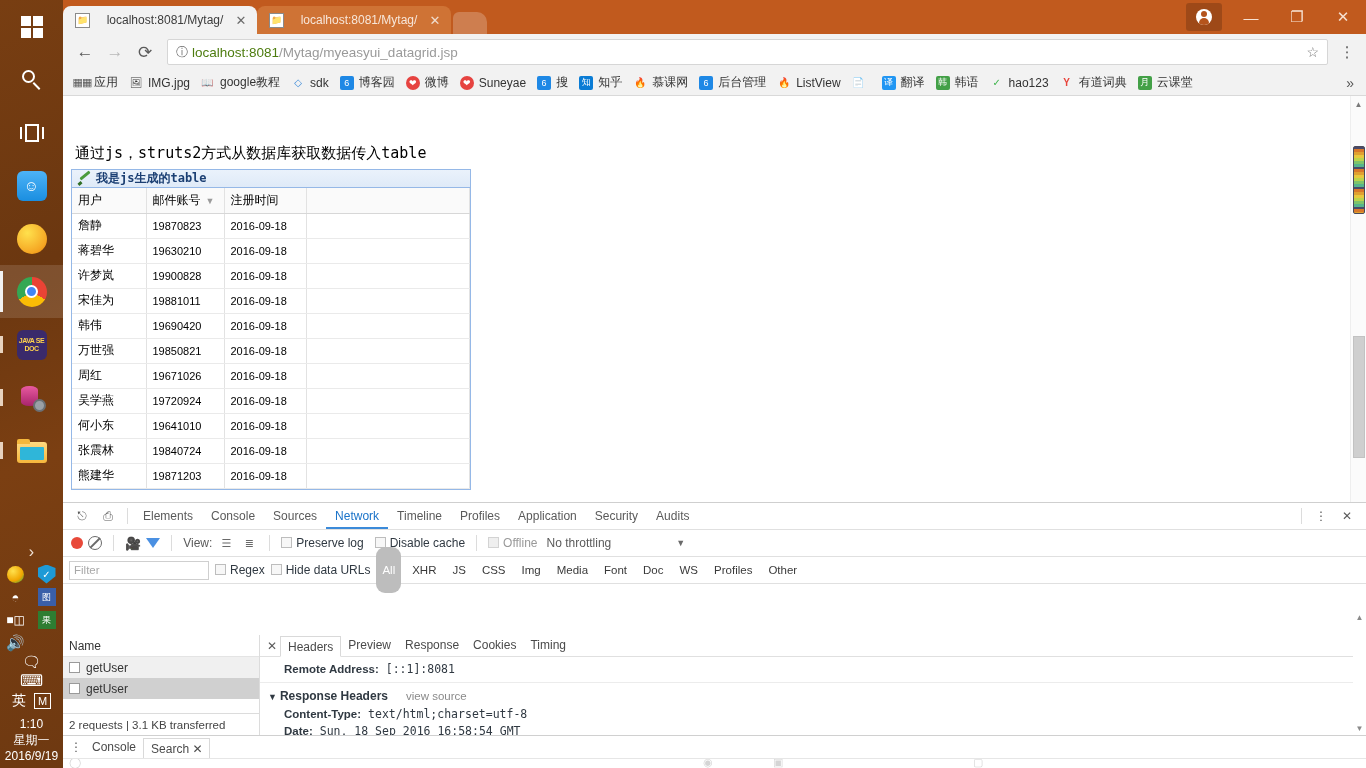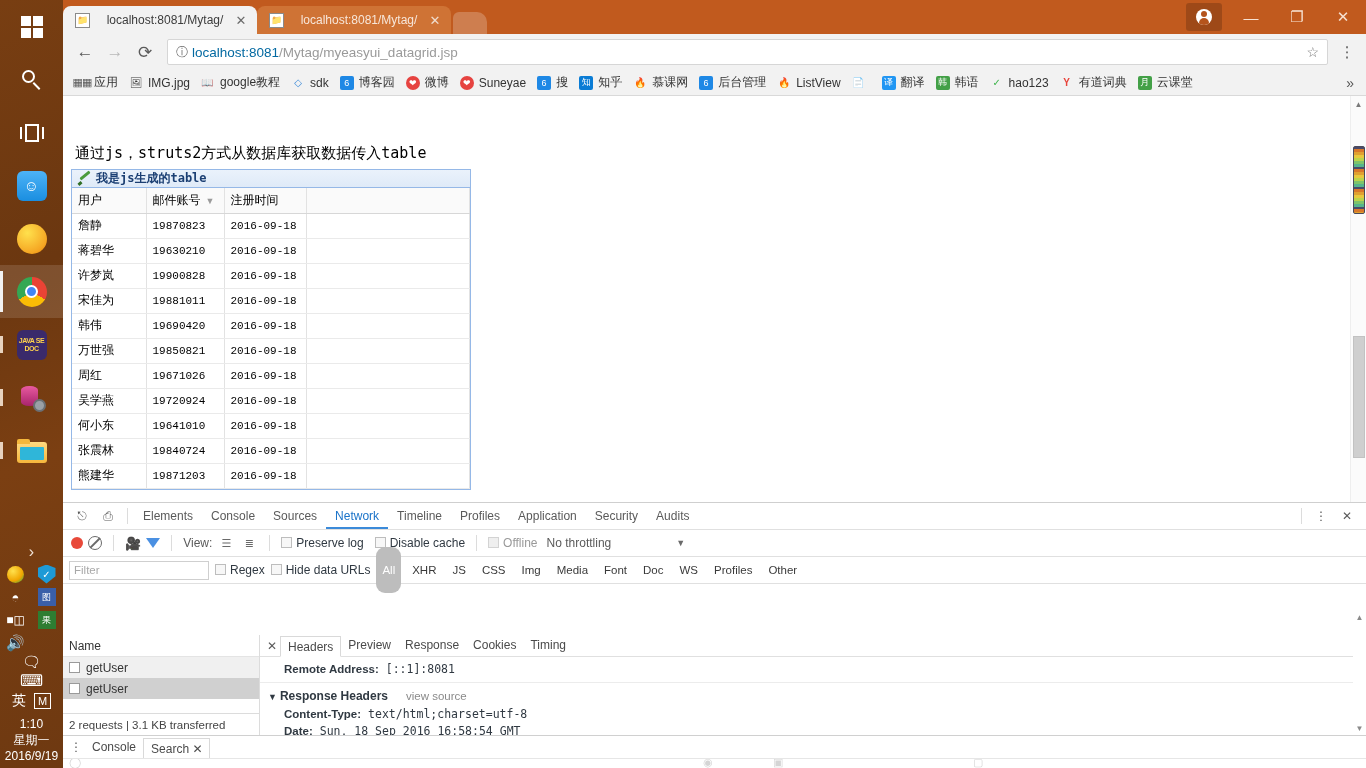--- a/index.html
+++ b/index.html
@@ -108,21 +108,21 @@
   .avatar-glyph::after { content:""; position:absolute; left:3px; top:9px; width:10px; height:9px; border-radius:5px 5px 0 0; background:#b5541c; }
   .avatar-glyph::before { content:""; position:absolute; left:5px; top:2px; width:6px; height:6px; border-radius:50%; background:#b5541c; }
 
   .toolbar { height: 36px; background: #f2f2f2; display: flex; align-items: center; padding: 0 8px; gap: 2px; }
   .navbtn { width: 28px; height: 28px; display:flex; align-items:center; justify-content:center; color:#5a5a5a; font-size: 17px; }
   .navbtn.dim { color: #b8b8b8; }
   .omnibox { flex: 1; height: 26px; margin: 0 6px; background: #fff; border: 1px solid #d6d6d6; border-radius: 2px;
      display: flex; align-items: center; padding: 0 8px; }
   .omni-ic { width: 16px; color: #6c6c6c; font-size: 12px; }
   .omni-text { font-size: 13.5px; color: #9a9a9a; white-space: nowrap; }
-  .omni-text b { color: #0369a1; font-weight: normal; }
+  .omni-text b { color: #4d7c0f; font-weight: normal; }
   .omni-star { width: 22px; text-align: right; color: #777; font-size: 14px; }
   .menubtn { width: 22px; display:flex; align-items:center; justify-content:center; color:#5a5a5a; font-size: 15px; }
 
   .bookmarks { height: 26px; background: #f2f2f2; border-bottom: 1px solid #d9d9d9; display: flex; align-items: center;
      padding: 0 6px; gap: 0; overflow: hidden; font-size: 12px; color: #333; }
   .bm { display: flex; align-items: center; padding: 0 5px; height: 22px; white-space: nowrap; }
   .bm .bmi { width: 16px; height: 14px; margin-right: 4px; display:flex; align-items:center; justify-content:center; font-size: 10px; }
   .bm-apps .bmi { color: #5b5b5b; font-size: 11px; letter-spacing: -1px; }
   .bm-overflow { margin-left: auto; padding: 0 6px; color: #555; font-size: 14px; }
   .bi-sq { width: 14px; height: 14px; border-radius: 2px; display:flex; align-items:center; justify-content:center; color:#fff; font-size:9px; }
@@ -139,21 +139,21 @@
   .dg-head .pen::before { content:""; position:absolute; left:1px; top:2px; width:12px; height:3px; background:#4a9b3c; transform: rotate(-40deg); border-radius:1px; }
   .dg-head .pen::after { content:""; position:absolute; left:0px; top:10px; width:4px; height:3px; background:#2f6e25; transform: rotate(-40deg); }
   .dg-title { font-size: 12px; font-weight: bold; color: #1b3f73; font-family: "DejaVu Sans Mono", monospace; }
   table.grid { border-collapse: collapse; width: 100%; table-layout: fixed; }
   table.grid th, table.grid td {
     border-right: 1px solid #e2e2e2; border-bottom: 1px solid #eaeaea;
     font-size: 12px; color: #000; text-align: left; padding: 0 6px; height: 25px;
     font-weight: normal; white-space: nowrap; overflow: hidden;
   }
   table.grid th { background: #fafafa; border-bottom: 1px solid #d7d7d7; }
-  table.grid td.num, table.grid td.date { font-family: Liberation Mono, monospace; font-size: 11px; }
+  table.grid td.num, table.grid td.date { font-family: Liberation Sans, sans-serif; font-size: 11px; }
   .sortarrow { display:inline-block; margin-left: 5px; color: #9b9b9b; font-size: 9px; vertical-align: middle; }
   col.c1 { width: 74px; } col.c2 { width: 78px; } col.c3 { width: 82px; } col.c4 { width: auto; }
 
   .pg-scroll { position: absolute; right: 0; top: 0; width: 16px; bottom: 0; background: #fbfbfb; border-left: 1px solid #eee; }
   .pg-scroll .arr { height: 16px; display:flex; align-items:center; justify-content:center; font-size: 8px; color: #7a7a7a; }
   .pg-thumb-color { position:absolute; left: 2px; top: 50px; width: 12px; height: 68px; border-radius: 2px;
      border: 1px solid #4a4a5a;
      background: repeating-linear-gradient(180deg,
         #4a4a6a 0px, #4a4a6a 2px,
         #d9782a 2px, #d9782a 5px,

